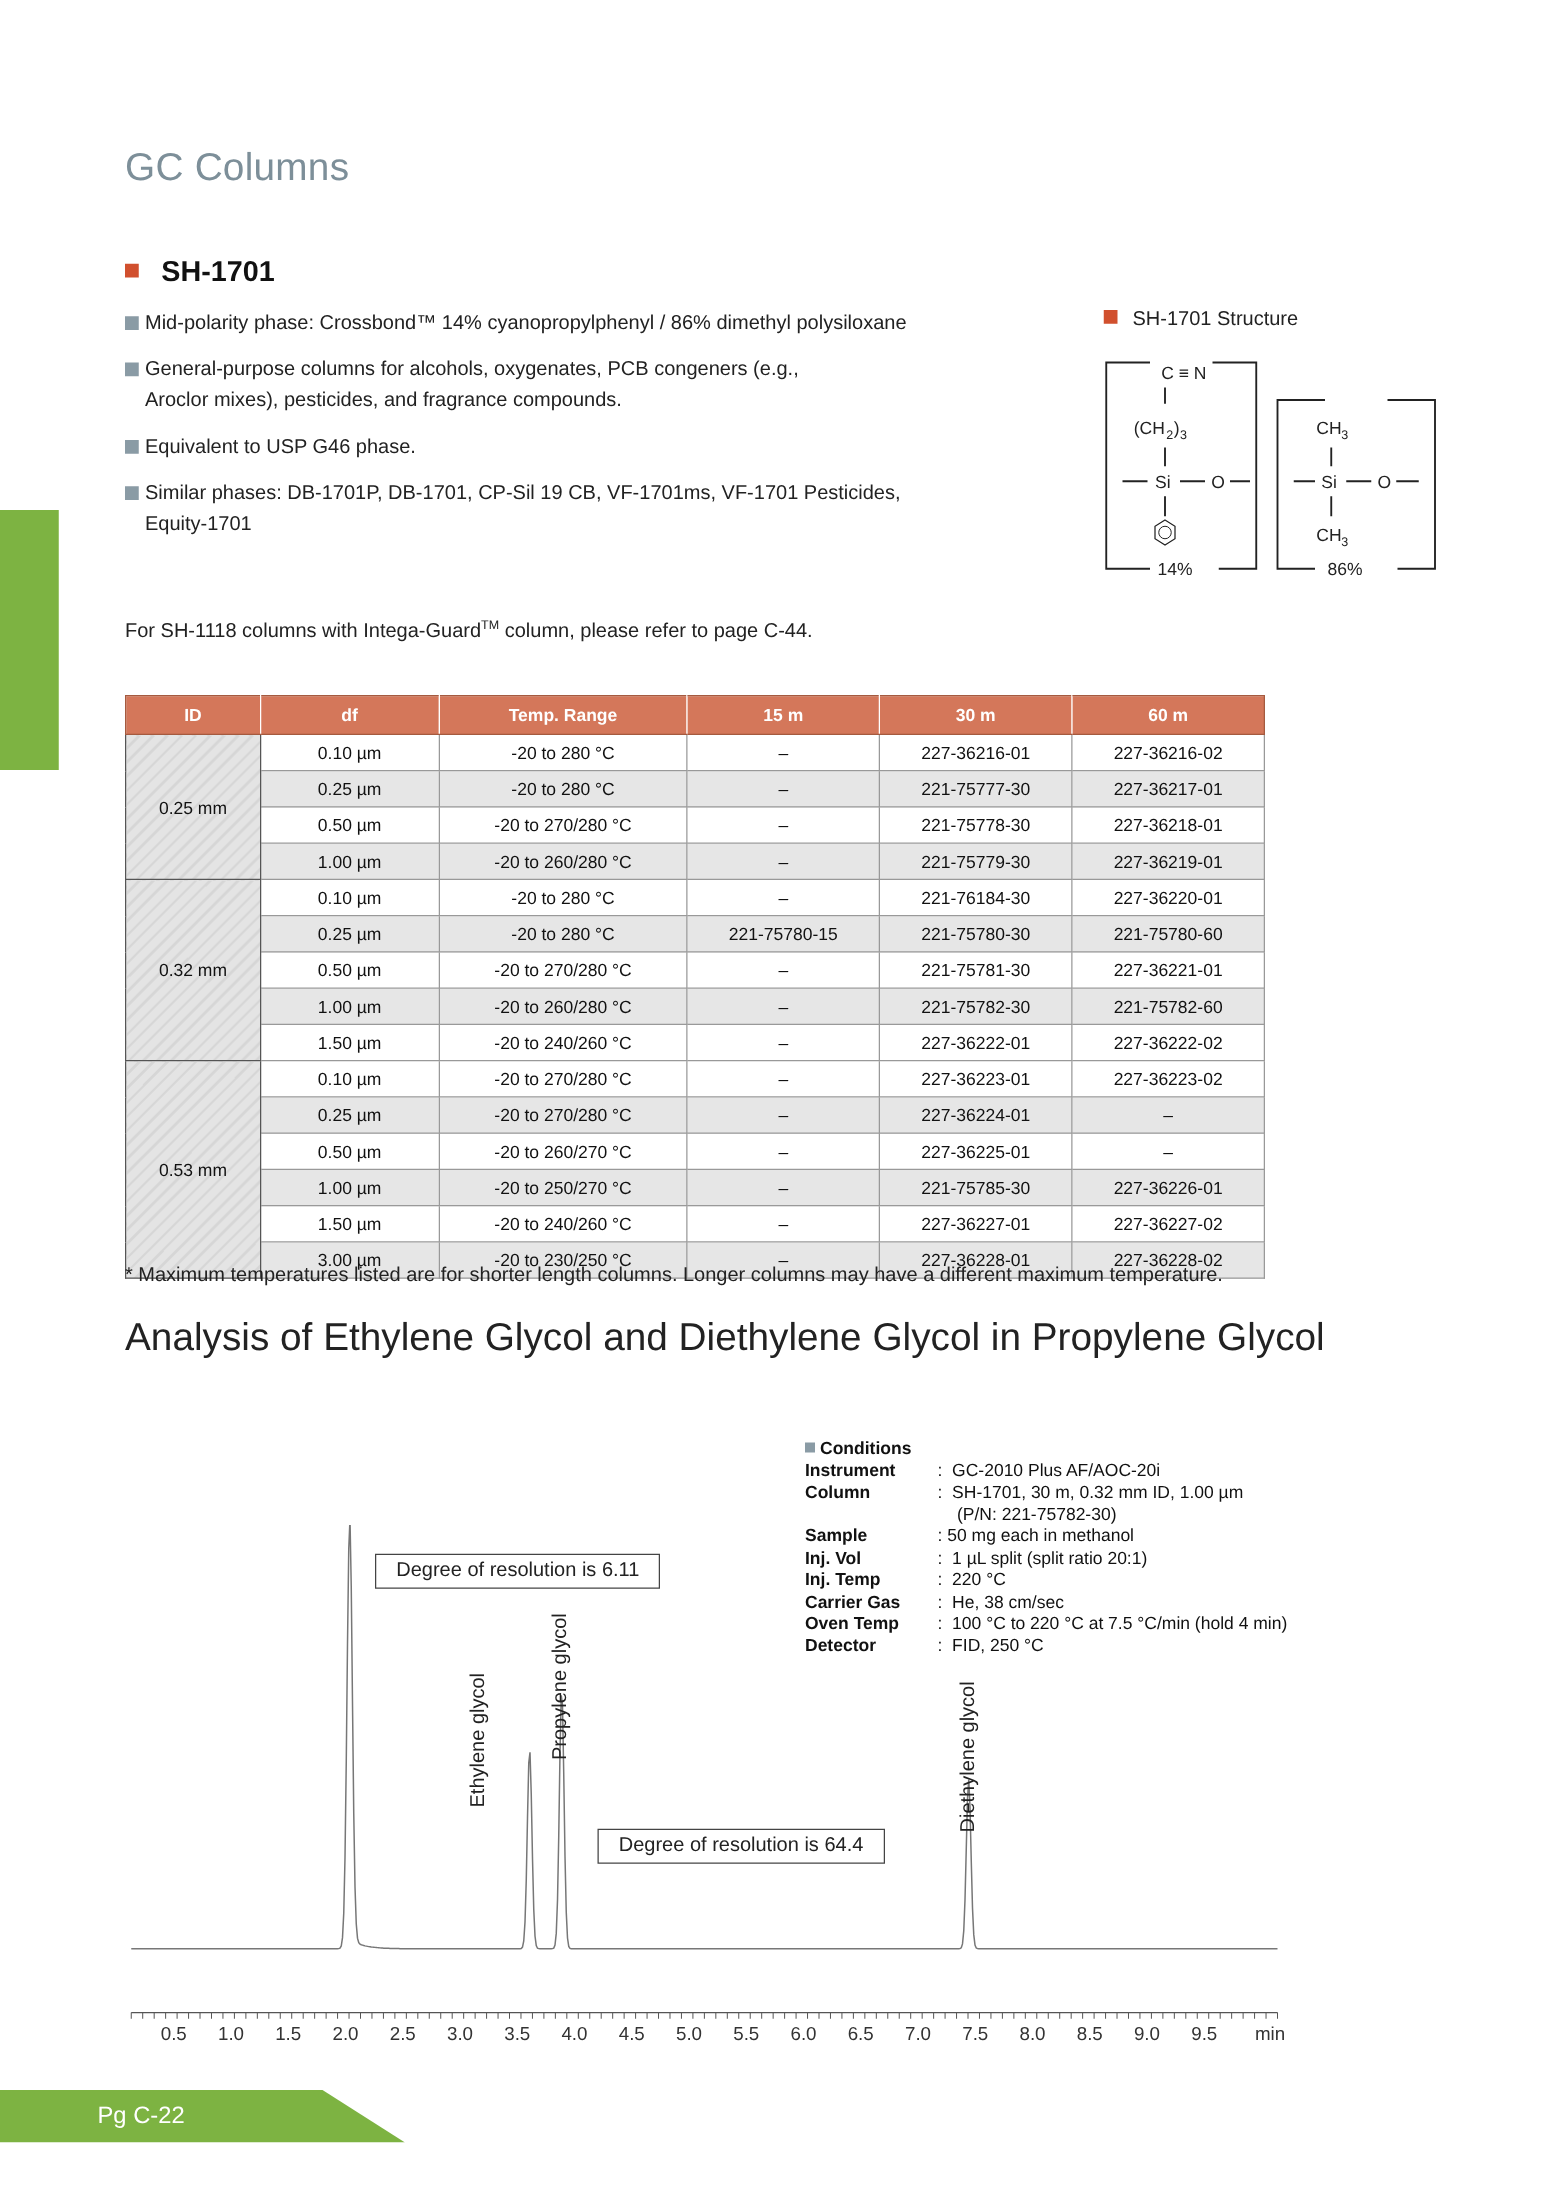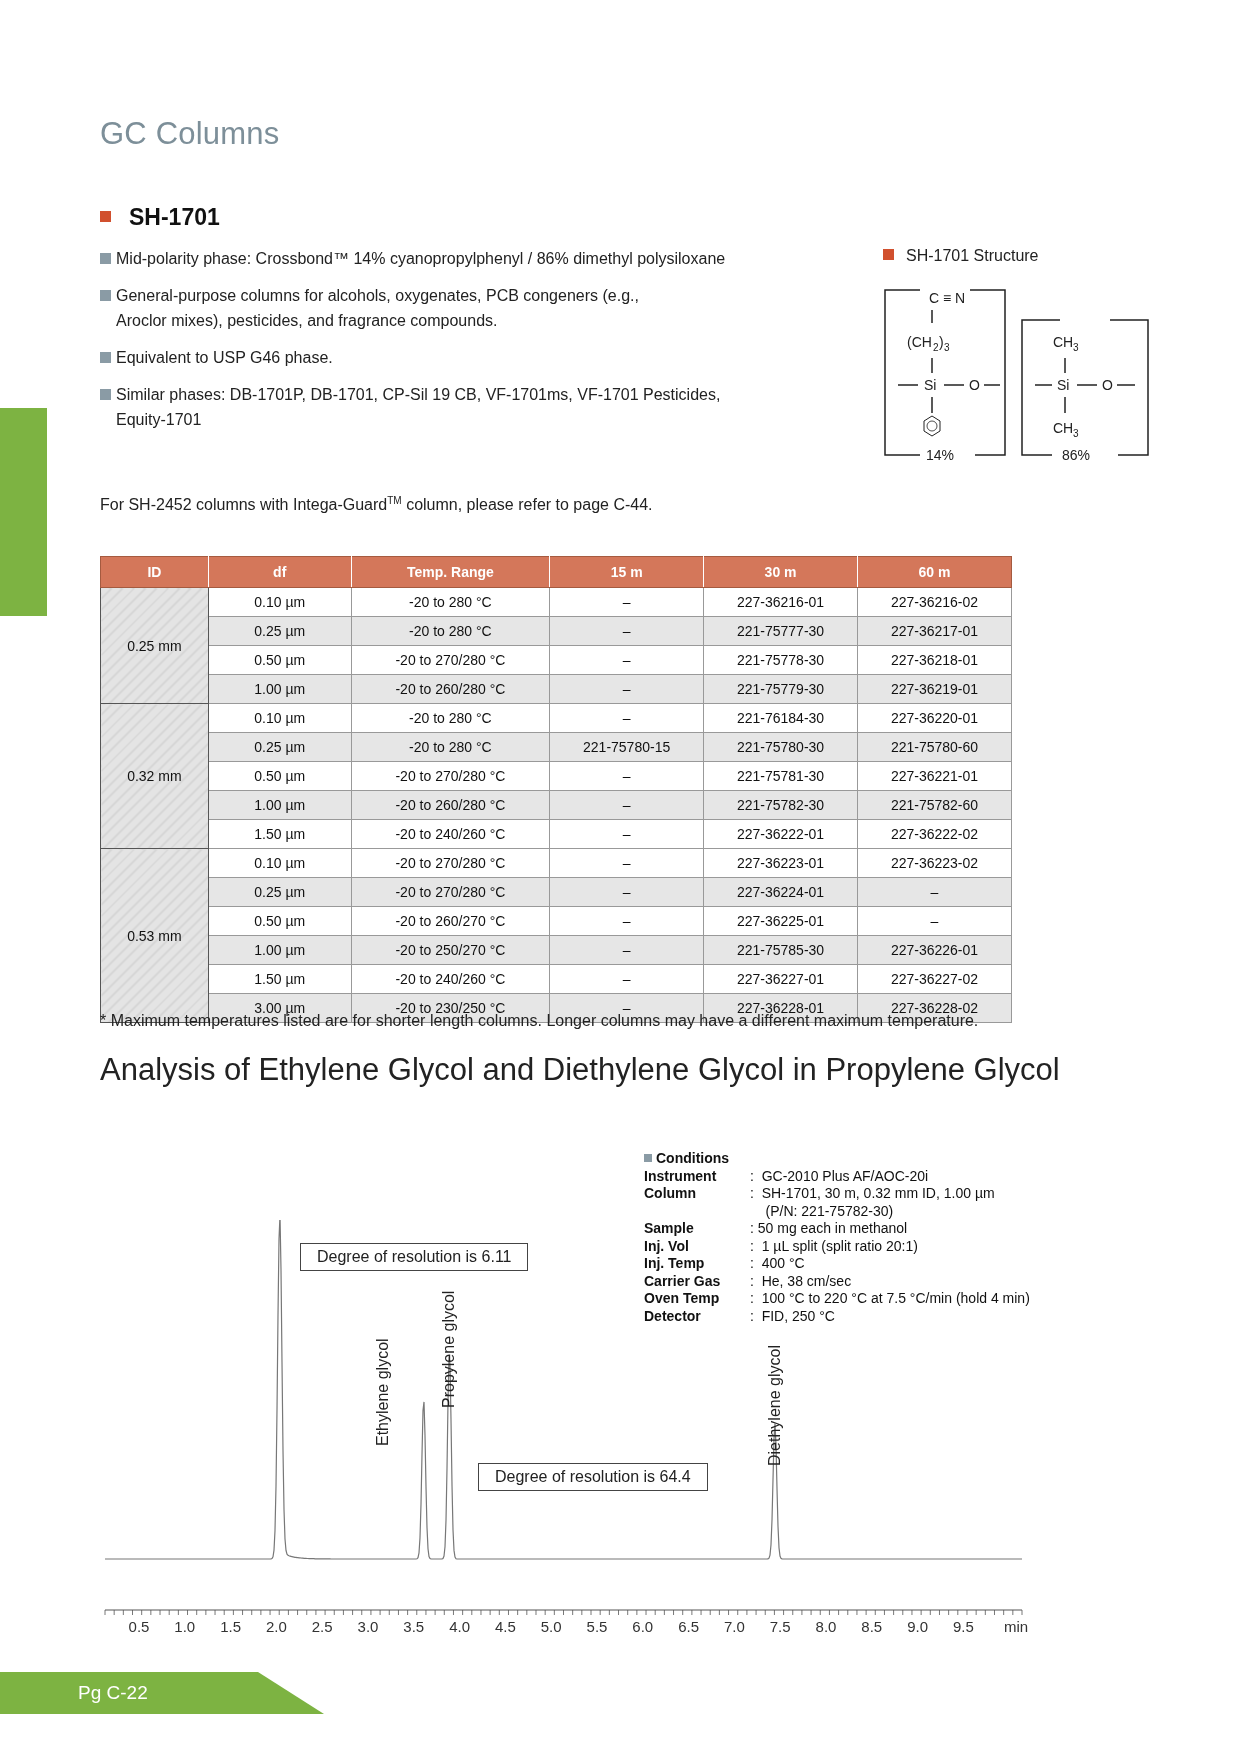--- a/index.html
+++ b/index.html
@@ -67,21 +67,21 @@
 </div>
 
 <div class="abs bullets">
   <div class="bullet"><span class="sq sq-grey"></span><span>Mid-polarity phase: Crossbond™ 14% cyanopropylphenyl / 86% dimethyl polysiloxane</span></div>
   <div class="bullet" style="margin-top:12px"><span class="sq sq-grey"></span><span style="display:inline-block;width:560px">General-purpose columns for alcohols, oxygenates, PCB congeners (e.g., Aroclor mixes), pesticides, and fragrance compounds.</span></div>
   <div class="bullet" style="margin-top:12px"><span class="sq sq-grey"></span><span>Equivalent to USP G46 phase.</span></div>
   <div class="bullet" style="margin-top:12px"><span class="sq sq-grey"></span><span style="display:inline-block;width:640px">Similar phases: DB-1701P, DB-1701, CP-Sil 19 CB, VF-1701ms, VF-1701 Pesticides, Equity-1701</span></div>
 </div>
 
 <div class="abs refer">
-  <span>For SH-2452 columns with Intega-Guard</span><sup>TM</sup><span> column, please refer to page C-44.</span>
+  <span>For SH-1118 columns with Intega-Guard</span><sup>TM</sup><span> column, please refer to page C-44.</span>
 </div>
 
 <div class="abs struct-label">
   <span class="sq sq-red"></span><span>SH-1701 Structure</span>
 </div>
 
 <svg class="abs struct-svg" width="270" height="180" viewBox="0 0 270 180" font-family="Liberation Sans, sans-serif" font-size="14" fill="#222">
 
   <polyline points="40,5 5,5 5,170 40,170" fill="none" stroke="#222" stroke-width="1.5"></polyline>
   <polyline points="90,5 125,5 125,170 95,170" fill="none" stroke="#222" stroke-width="1.5"></polyline>
@@ -272,21 +272,21 @@
       <div class="cond-row">
         <span class="cond-key">Sample</span>
         <span class="cond-val" style="white-space: pre;">: 50 mg each in methanol</span>
       </div>
       <div class="cond-row">
         <span class="cond-key">Inj. Vol</span>
         <span class="cond-val" style="white-space: pre;">:  1 µL split (split ratio 20:1)</span>
       </div>
       <div class="cond-row">
         <span class="cond-key">Inj. Temp</span>
-        <span class="cond-val" style="white-space: pre;">:  400 °C</span>
+        <span class="cond-val" style="white-space: pre;">:  220 °C</span>
       </div>
       <div class="cond-row">
         <span class="cond-key">Carrier Gas</span>
         <span class="cond-val" style="white-space: pre;">:  He, 38 cm/sec</span>
       </div>
       <div class="cond-row">
         <span class="cond-key">Oven Temp</span>
         <span class="cond-val" style="white-space: pre;">:  100 °C to 220 °C at 7.5 °C/min (hold 4 min)</span>
       </div>
       <div class="cond-row">

